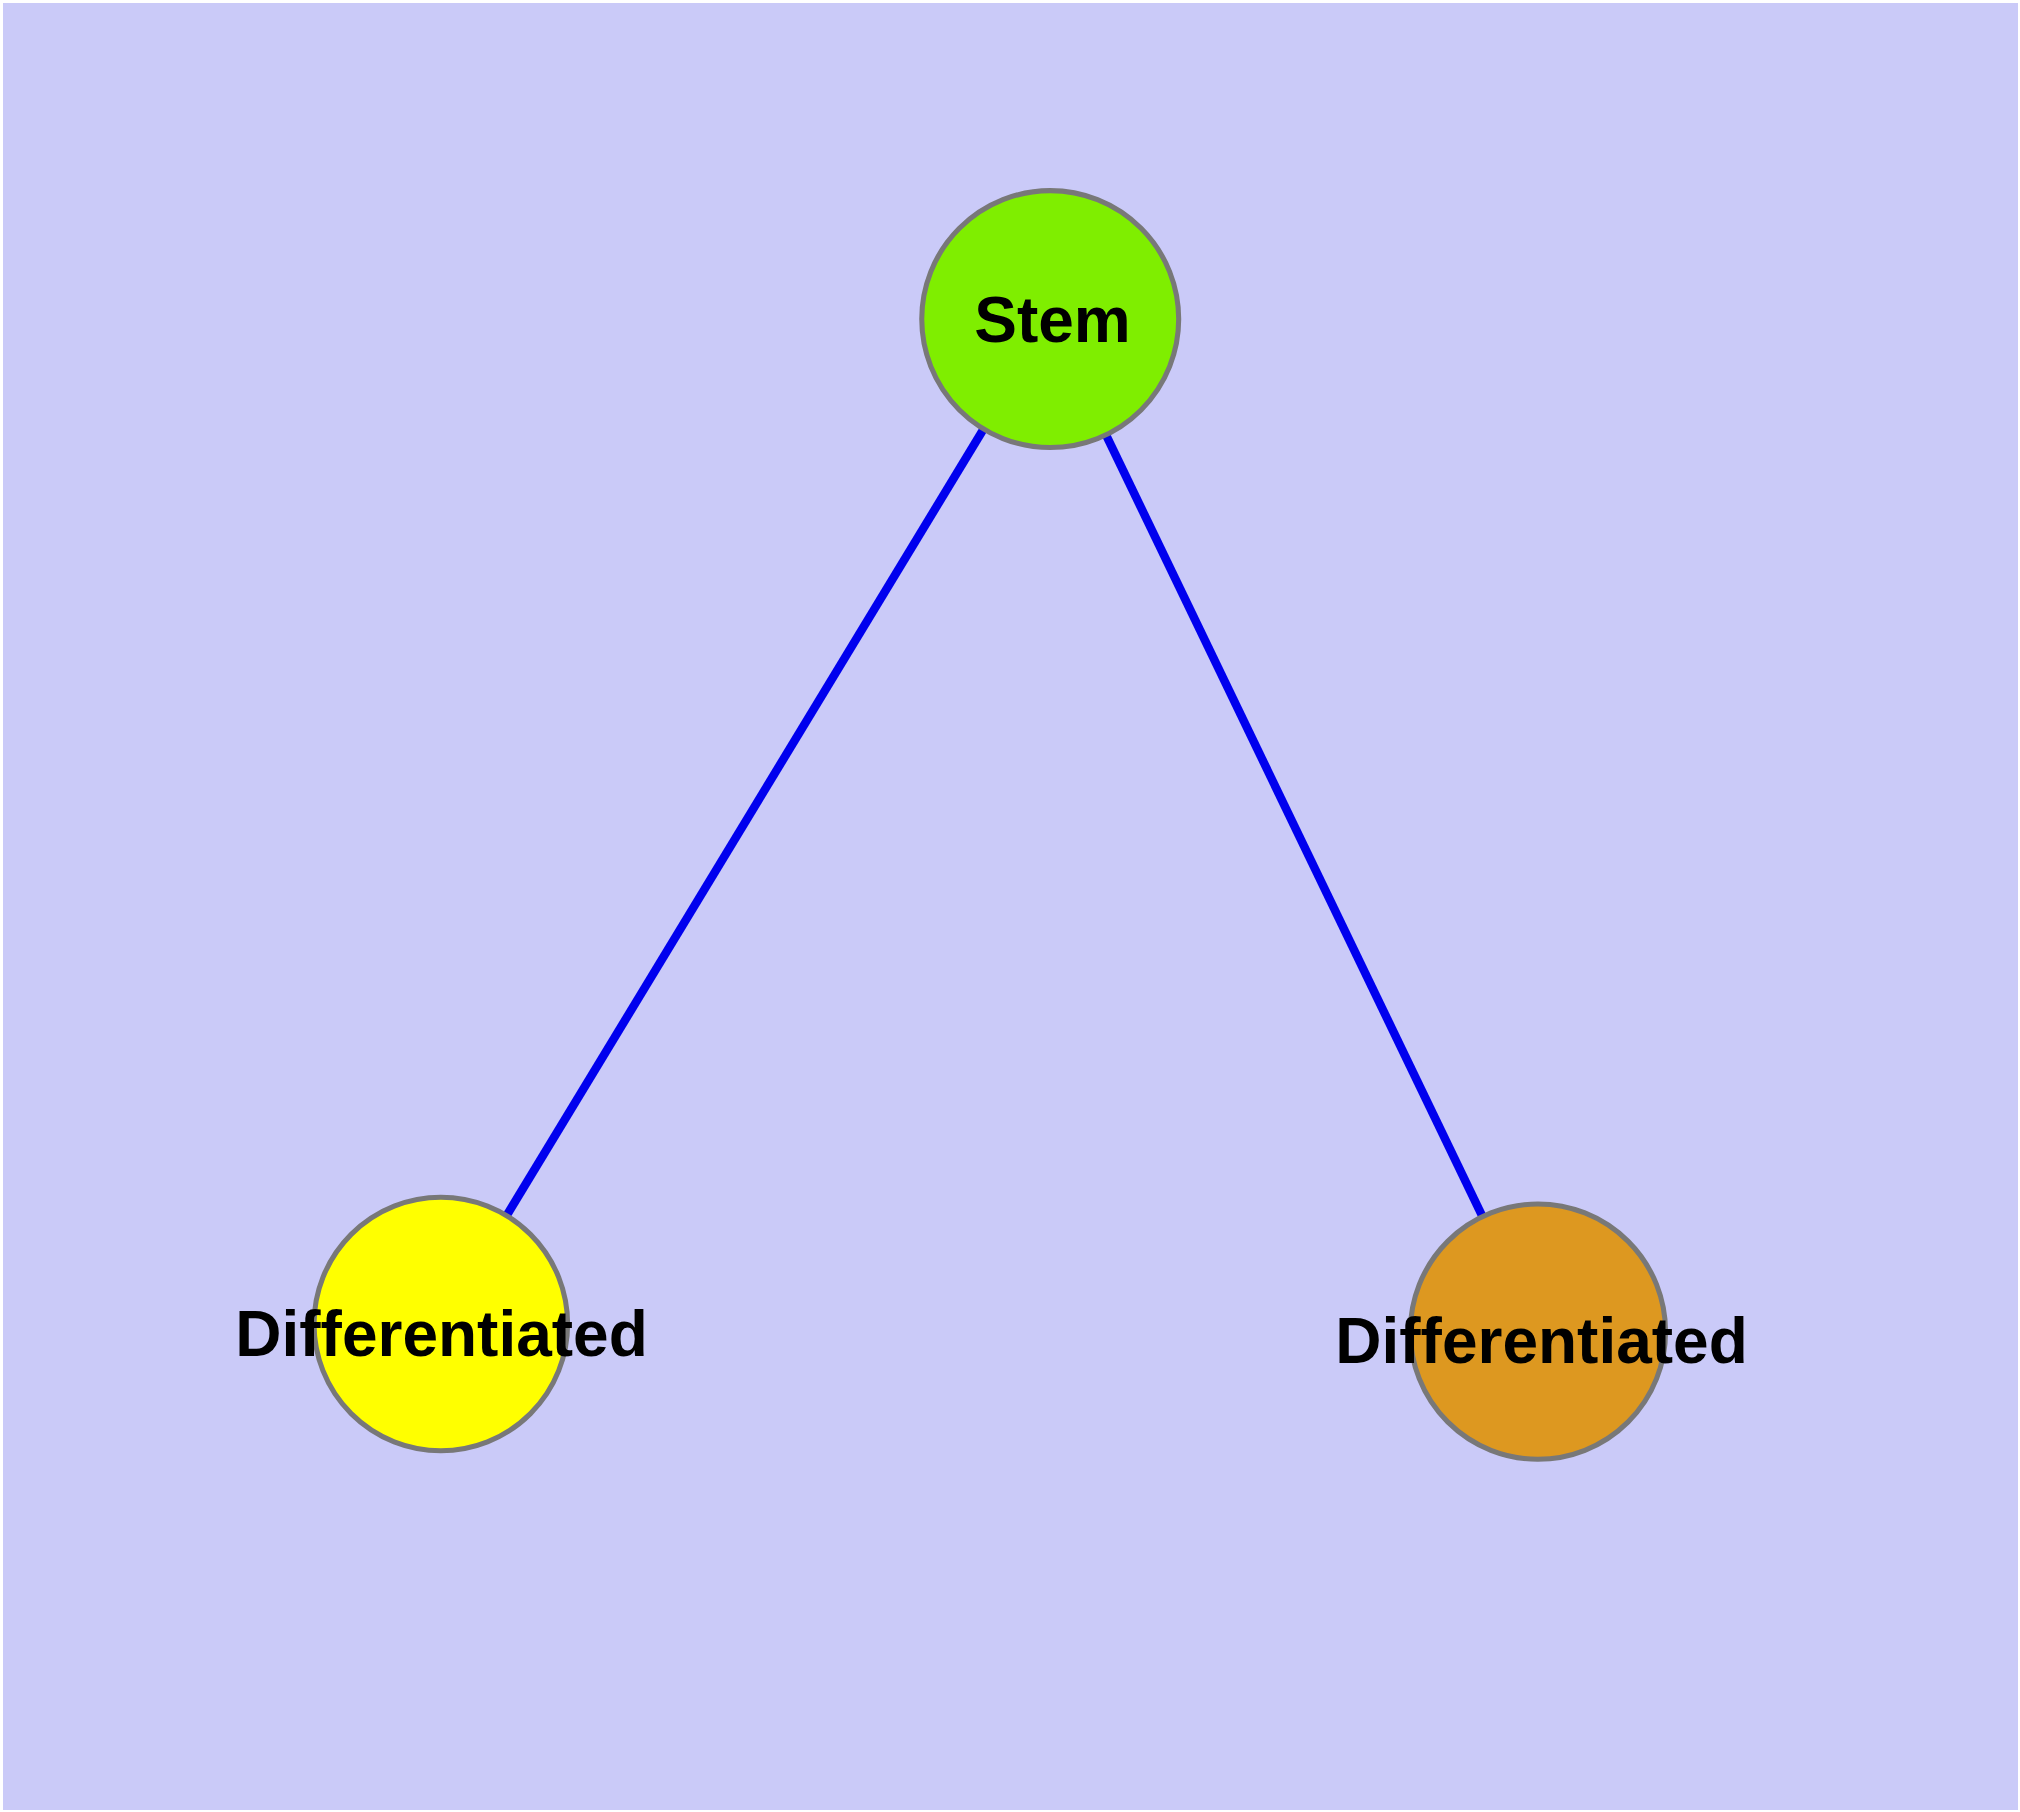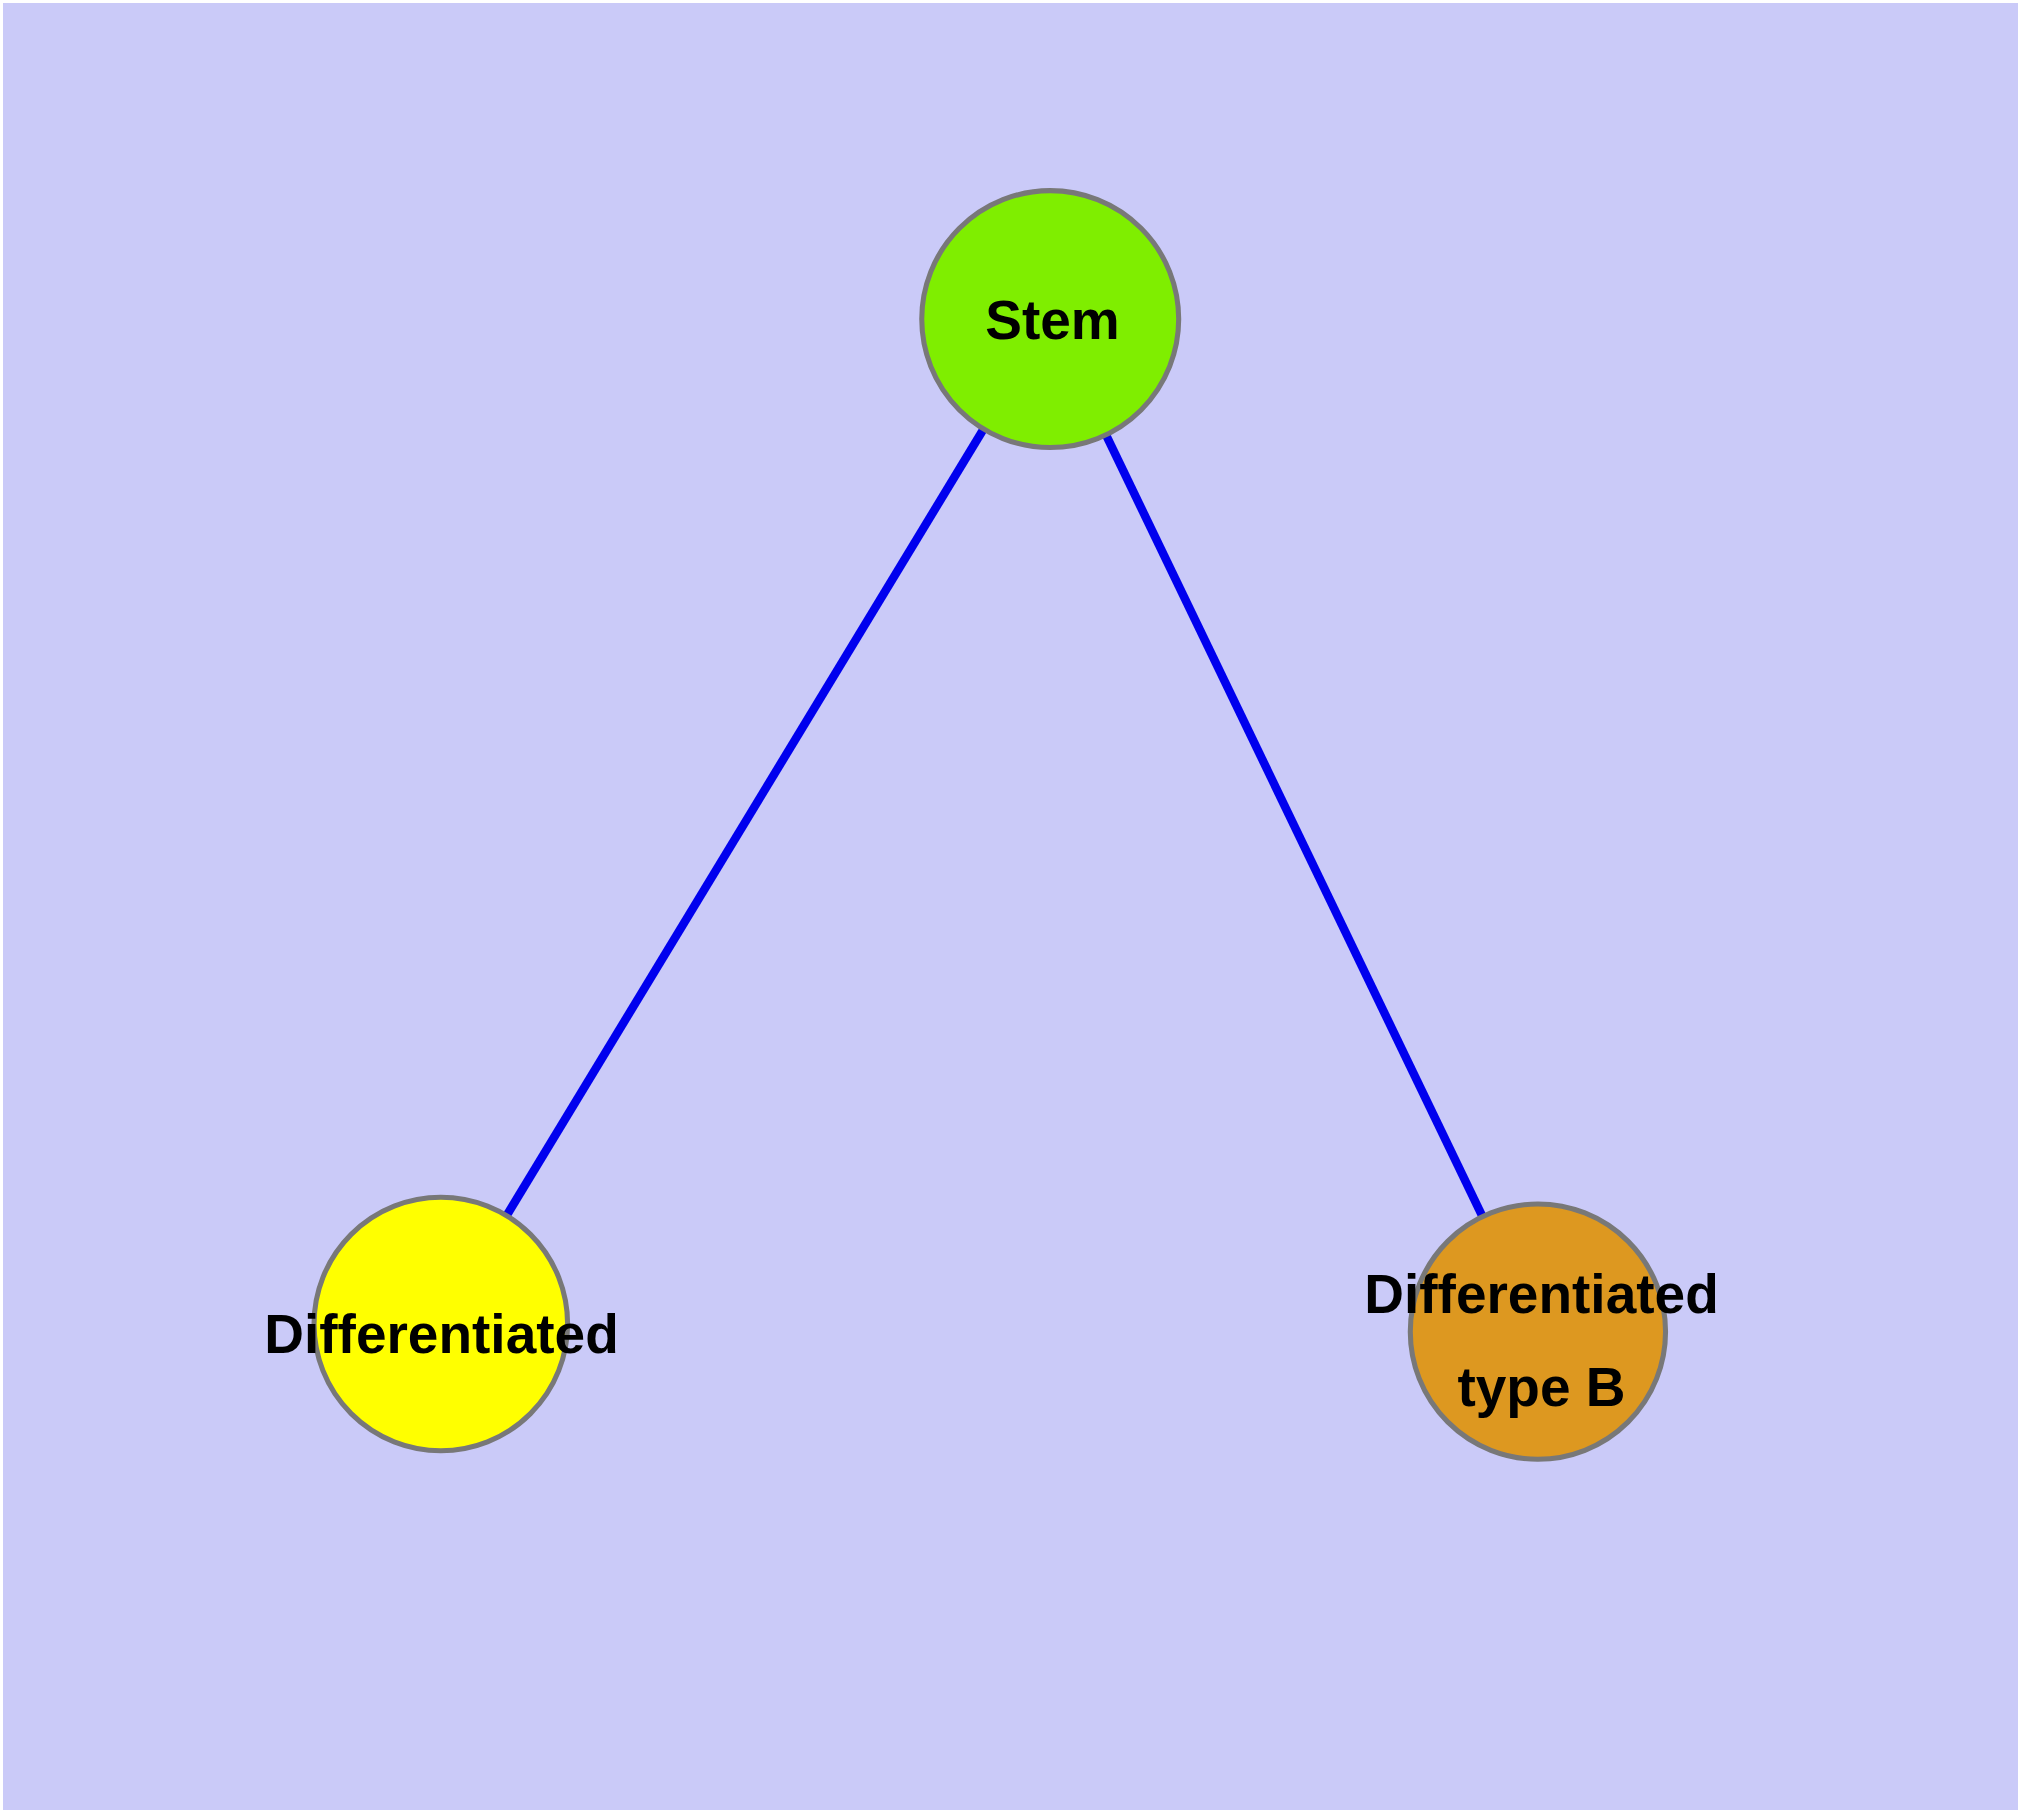--- a/index.html
+++ b/index.html
@@ -23,21 +23,21 @@
     left: 0;
     top: 0;
     width: 100%;
     height: 100%;
   }
   .node-label {
     position: absolute;
     transform: translate(-50%, -50%);
     text-align: center;
     font-weight: bold;
-    font-size: 55px;
+    font-size: 64px;
     line-height: 93px;
     color: #000000;
     white-space: nowrap;
     letter-spacing: 0px;
   }
   .node-label span { display: block; }
 </style>
 </head>
 <body>
 
@@ -60,16 +60,15 @@
   <div class="node-label" style="left: 1050px; top: 317px;">
     <span>Stem</span>
   </div>
 
   <div class="node-label" style="left: 439px; top: 1331px;">
     <span>Differentiated</span>
   </div>
 
   <div class="node-label" style="left: 1539px; top: 1338px;">
     <span>Differentiated</span>
-    <span>type B</span>
   </div>
 </div>
 
 
 </body></html>

